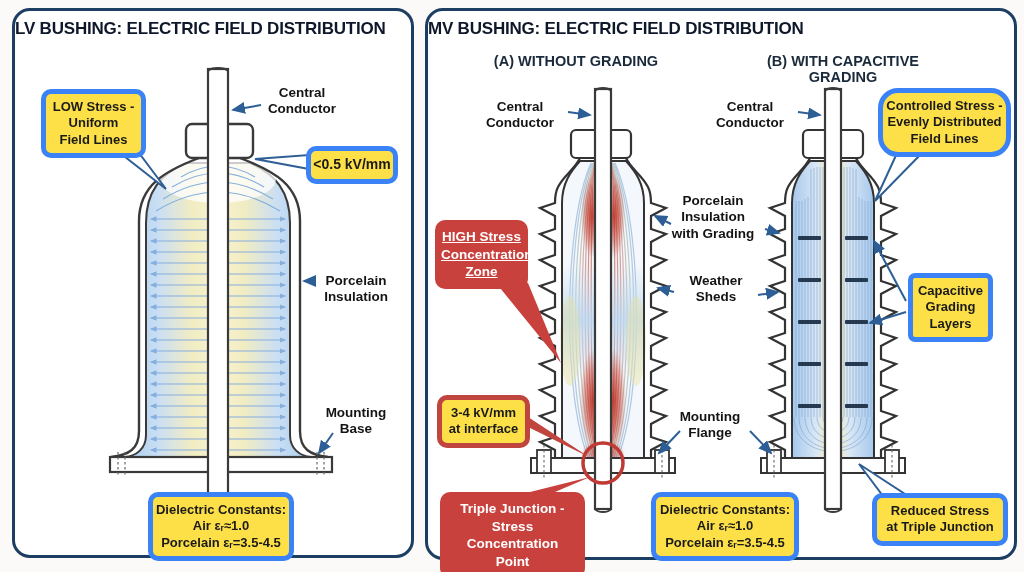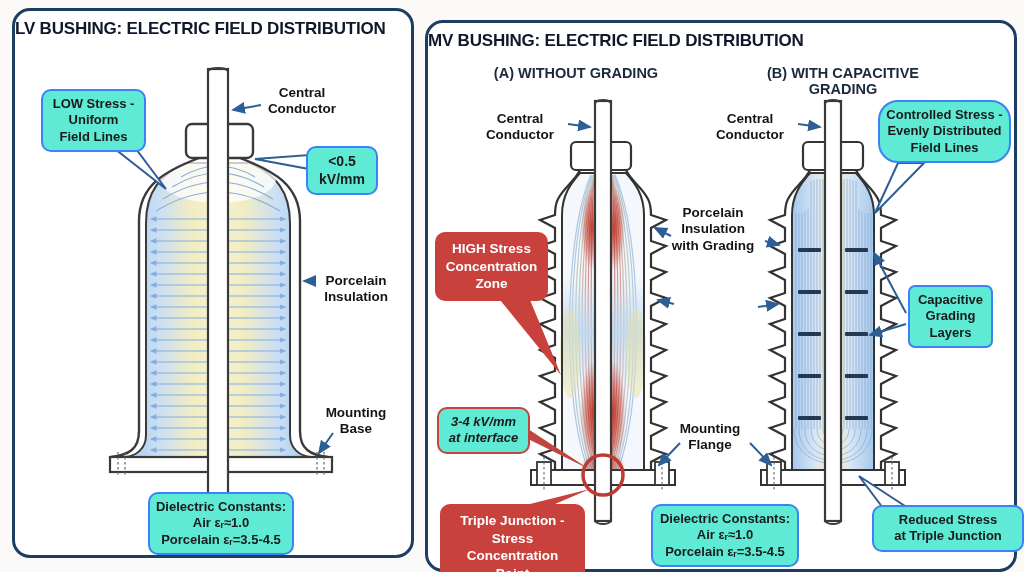--- a/index.html
+++ b/index.html
@@ -1,29 +1,29 @@
 <!DOCTYPE html>
 <html><head>
 <meta charset="utf-8">
 <style>
   html,body{margin:0;padding:0;background:#f6f5f2;}
   .stage{position:relative;width:1024px;height:572px;background:#fbfaf8;overflow:hidden;
          font-family:"Liberation Sans","DejaVu Sans",sans-serif;}
   .panel{position:absolute;background:#ffffff;border:3px solid #1d3e63;border-radius:18px;}
   #lv-panel{left:12px;top:8px;width:396px;height:544px;}
-  #mv-panel{left:425px;top:20px;width:586px;height:546px;}
+  #mv-panel{left:425px;top:8px;width:586px;height:546px;}
   .panel-title{position:absolute;left:0;right:0;top:8px;text-align:left;
                font-size:17px;font-weight:700;letter-spacing:-0.2px;color:#0f172a;white-space:pre-line;}
   .sub-title{position:absolute;text-align:center;font-size:14.5px;font-weight:700;color:#1b2a3a;}
   .lbl{position:absolute;text-align:center;font-size:13.5px;font-weight:600;line-height:1.22;
        color:#141414;white-space:pre-line;}
   .callout{position:absolute;text-align:center;font-size:13px;font-weight:600;line-height:1.25;
-           color:#1a1a1a;background:#5eead4;border:2px solid #3b82f6;border-radius:10px;
+           color:#1a1a1a;background:#fde047;border:5px solid #3b82f6;border-radius:10px;
            padding:5px 2px;white-space:pre-line;box-sizing:border-box;}
-  .callout.red-border{border-color:#c0453e;font-style:italic;}
+  .callout.red-border{border-color:#c0453e;}
   .red-callout{position:absolute;text-align:center;font-size:13.5px;font-weight:600;line-height:1.3;
            color:#fff;background:#c9413c;border-radius:10px;padding:8px 6px;white-space:pre-line;
            box-sizing:border-box;}
   svg{position:absolute;left:0;top:0;}
 </style>
 </head>
 <body>
 
 <div class="stage">
 
@@ -102,21 +102,21 @@
       <line x1="300" y1="270" x2="289" y2="270" stroke="#2d5f96" stroke-width="2" marker-end="url(#aN)"></line>
       <line x1="318" y1="422" x2="304" y2="442" stroke="#2d5f96" stroke-width="2" marker-end="url(#aN)"></line>
     </svg>
 
     <div class="panel-title">LV BUSHING: ELECTRIC FIELD DISTRIBUTION</div>
     <div class="callout" style="left:26px;top:78px;width:105px;">LOW Stress -
 Uniform
 Field Lines</div>
     <div class="lbl" style="left:242px;top:74px;width:90px;">Central
 Conductor</div>
-    <div class="callout" style="left:291px;top:135px;width:72px;font-size:14px;">&lt;0.5 kV/mm</div>
+    <div class="callout" style="left:291px;top:135px;width:92px;font-size:14px;">&lt;0.5 kV/mm</div>
     <div class="lbl" style="left:298px;top:262px;width:86px;">Porcelain
 Insulation</div>
     <div class="lbl" style="left:300px;top:394px;width:82px;">Mounting
 Base</div>
     <div class="callout" style="left:133px;top:481px;width:146px;">Dielectric Constants:
 Air εᵣ≈1.0
 Porcelain εᵣ=3.5-4.5</div>
   </div>
 
   <div class="panel" id="mv-panel">
@@ -301,35 +301,37 @@
     <div class="sub-title" style="left:305px;top:42px;width:220px;">(B) WITH CAPACITIVE GRADING</div>
     <div class="sub-title" style="left:48px;top:42px;width:200px;">(A) WITHOUT GRADING</div>
 
     <div class="lbl" style="left:47px;top:88px;width:90px;">Central
 Conductor</div>
     <div class="lbl" style="left:277px;top:88px;width:90px;">Central
 Conductor</div>
     <div class="callout" style="left:450px;top:77px;width:133px;border-radius:20px;">Controlled Stress -
 Evenly Distributed
 Field Lines</div>
-    <div class="red-callout" style="left:7px;top:209px;width:113px;">HIGH Stress
+    <div class="red-callout" style="left:7px;top:209px;width:93px;text-decoration:underline;">HIGH Stress
 Concentration
 Zone</div>
     <div class="lbl" style="left:235px;top:182px;width:100px;">Porcelain
 Insulation
 with Grading</div>
+    <div class="lbl" style="left:248px;top:262px;width:80px;">Weather
+Sheds</div>
     <div class="callout" style="left:480px;top:262px;width:85px;border-radius:7px;">Capacitive
 Grading
 Layers</div>
     <div class="callout red-border" style="left:9px;top:384px;width:93px;">3-4 kV/mm
 at interface</div>
     <div class="lbl" style="left:242px;top:398px;width:80px;">Mounting
 Flange</div>
     <div class="red-callout" style="left:12px;top:481px;width:145px;">Triple Junction -
 Stress Concentration
 Point</div>
     <div class="callout" style="left:223px;top:481px;width:148px;">Dielectric Constants:
 Air εᵣ≈1.0
 Porcelain εᵣ=3.5-4.5</div>
-    <div class="callout" style="left:444px;top:482px;width:152px;">Reduced Stress
+    <div class="callout" style="left:444px;top:482px;width:136px;">Reduced Stress
 at Triple Junction</div>
   </div>
 </div>
 
 </body></html>

